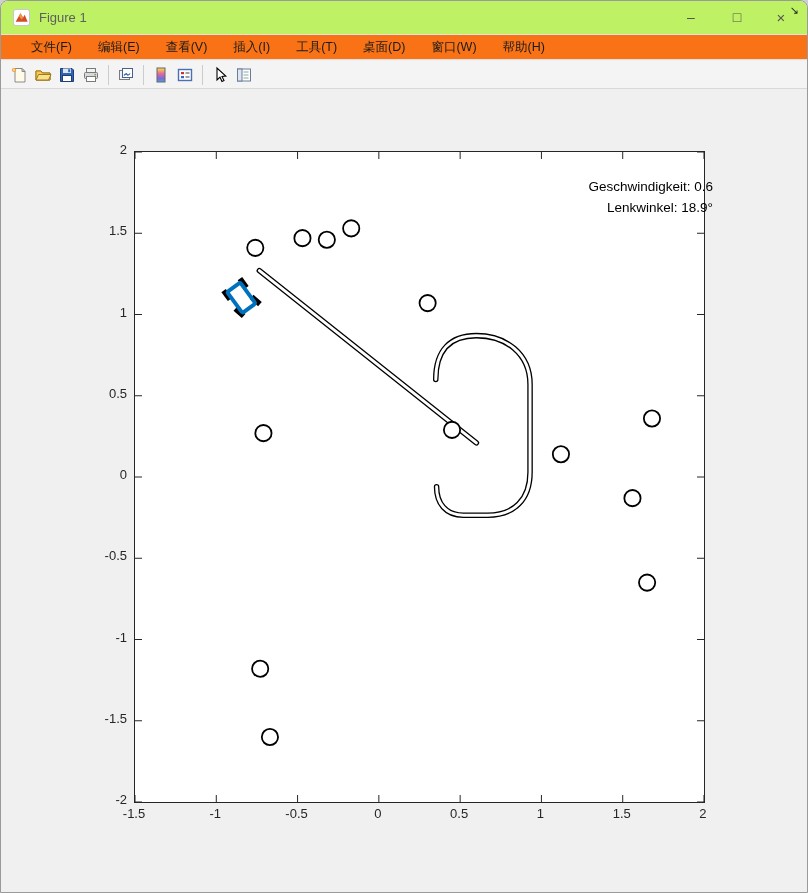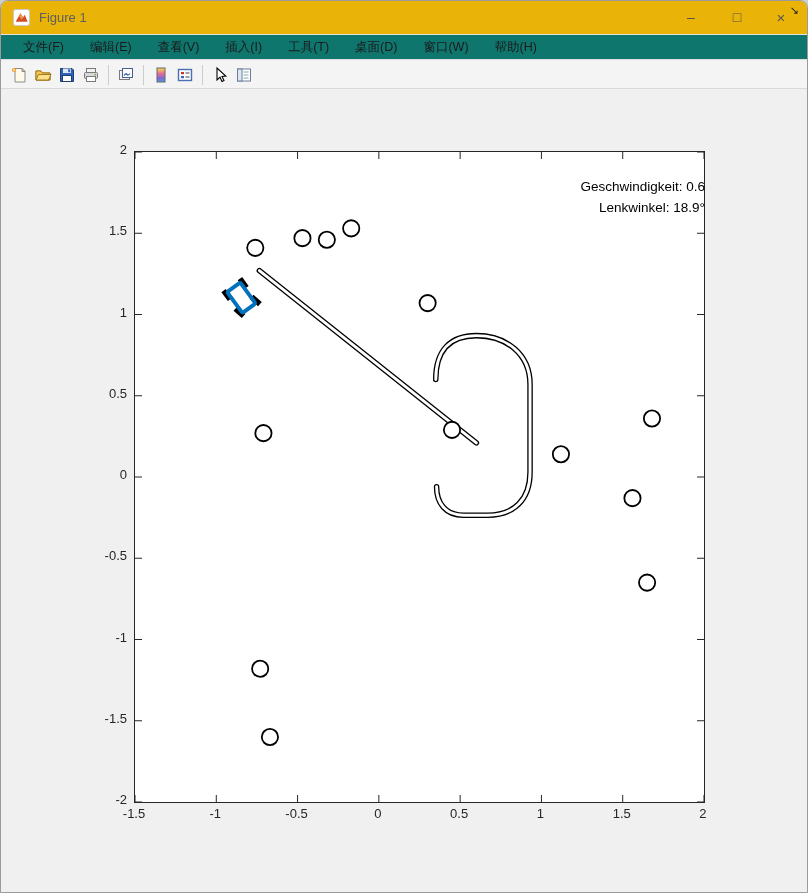--- a/index.html
+++ b/index.html
@@ -1,43 +1,43 @@
 <!DOCTYPE html>
 <html><head>
 <meta charset="utf-8">
 <style>
   html,body{margin:0;padding:0;background:#cfcfcf;font-family:"Liberation Sans",sans-serif;}
   #window{position:relative;width:806px;height:891px;background:#f0f0f0;border:1px solid #9a9a9a;
           border-radius:8px 8px 0 0;overflow:hidden;}
   
-  #titlebar{position:absolute;left:0;top:0;width:100%;height:33px;background:#eab308;
+  #titlebar{position:absolute;left:0;top:0;width:100%;height:33px;background:#bef264;
             border-bottom:1px solid #e3e3e3;}
   #fig-icon{position:absolute;left:12px;top:8px;width:17px;height:17px;}
   #title-text{position:absolute;left:38px;top:9px;font-size:13px;color:#5f5f5f;}
   .winbtn{position:absolute;top:0;width:44px;height:33px;text-align:center;line-height:33px;
           font-size:14px;color:#555;}
   #btn-min{right:94px;} #btn-max{right:48px;} #btn-close{right:4px;font-size:15px;}
   
-  #menubar{position:absolute;left:0;top:34px;width:100%;height:25px;background:#0f766e;
-           border-bottom:1px solid #e0e0e0;display:flex;align-items:center;padding-left:12px;box-sizing:border-box;}
+  #menubar{position:absolute;left:0;top:34px;width:100%;height:25px;background:#f97316;
+           border-bottom:1px solid #e0e0e0;display:flex;align-items:center;padding-left:20px;box-sizing:border-box;}
   .menu-item{font-size:12.5px;color:#1a1a1a;padding:3px 10px;margin-right:6px;border-radius:3px;}
   #menu-dock{position:absolute;right:8px;top:3px;font-size:11px;color:#222;}
   
   #toolbar{position:absolute;left:0;top:60px;width:100%;height:28px;background:#f4f4f4;
            border-bottom:1px solid #d9d9d9;display:flex;align-items:center;padding-left:6px;box-sizing:border-box;}
   .tool{width:24px;height:22px;display:flex;align-items:center;justify-content:center;border-radius:3px;}
   .tsep{width:1px;height:20px;background:#cccccc;margin:0 5px;}
   
   #canvas{position:absolute;left:0;top:89px;width:100%;height:802px;background:#f0f0f0;}
   #plot{position:absolute;left:133px;top:61px;width:569px;height:650px;background:#ffffff;
         border:1px solid #262626;box-sizing:content-box;}
   #plot svg{position:absolute;left:0;top:0;}
   .xlab{position:absolute;width:44px;text-align:center;font-size:13px;color:#262626;top:716px;}
   .ylab{position:absolute;width:50px;text-align:right;font-size:13px;color:#262626;right:680px;}
-  #annot{position:absolute;right:102px;top:86px;text-align:right;font-size:13.5px;color:#000;line-height:21px;}
+  #annot{position:absolute;right:94px;top:86px;text-align:right;font-size:13.5px;color:#000;line-height:21px;}
 </style>
 </head>
 <body>
 
 <div id="window">
 
   <div id="titlebar">
     <svg id="fig-icon" viewBox="0 0 16 16">
       <rect x="0.5" y="0.5" width="15" height="15" rx="2" fill="#ffffff" stroke="#c9c9c9"></rect>
       <path d="M2.5 12 L7 4 L9.5 8 L11 5.5 L13.8 12 Z" fill="#d24d27"></path>

